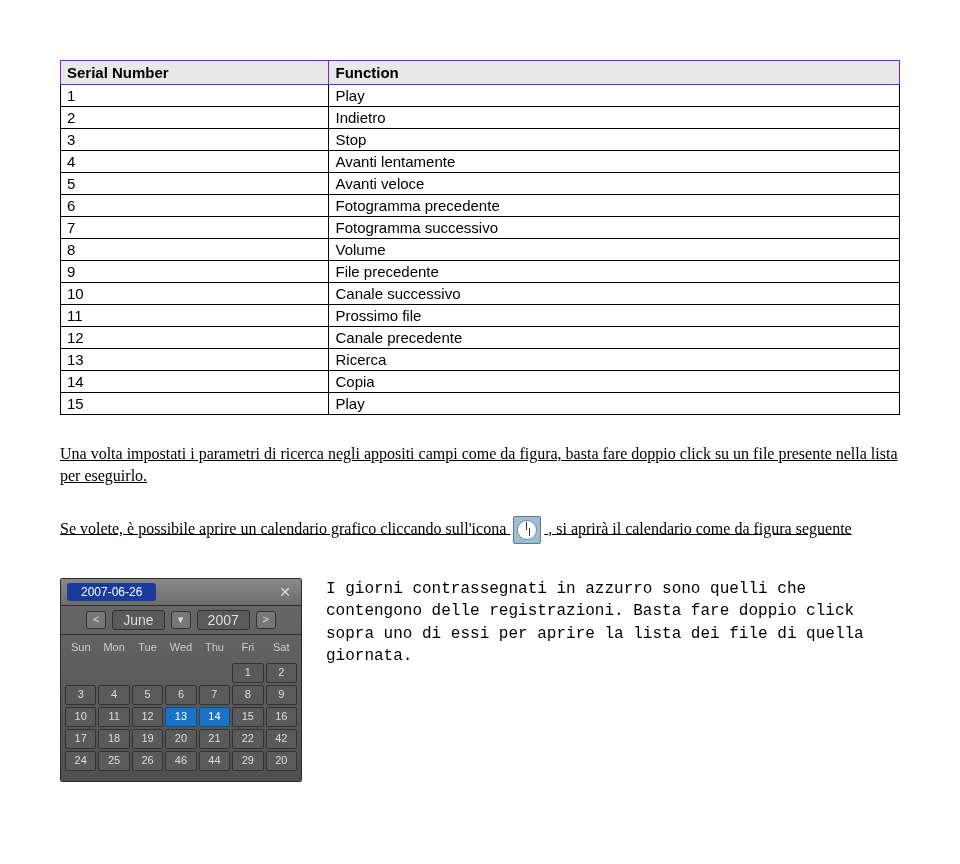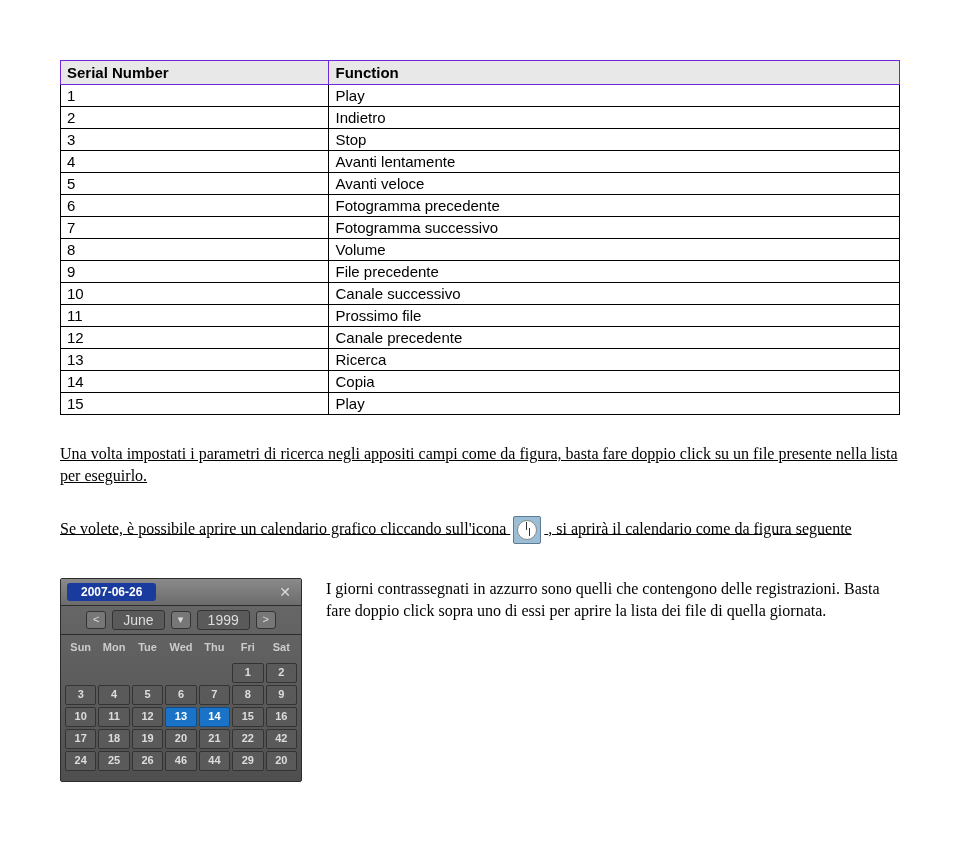--- a/index.html
+++ b/index.html
@@ -82,21 +82,21 @@
     display: flex;
     align-items: center;
     justify-content: space-between;
     padding: 4px 6px;
     background: linear-gradient(#8a8a8a,#6c6c6c);
     border-bottom: 1px solid #2c2c2c;
   }
   .cal-date-badge {
     background: #1a3b9e;
     color: #fff;
-    font-weight: bold;
+    font-weight: normal;
     padding: 2px 14px;
     border-radius: 3px;
     font-size: 12px;
   }
   .cal-close {
     color: #ddd;
     font-size: 14px;
     padding: 0 4px;
   }
   .cal-nav {
@@ -124,21 +124,20 @@
     border-radius: 3px;
     padding: 1px 10px;
     font-size: 14px;
     color: #ddd;
   }
   .cal-grid {
     display: grid;
     grid-template-columns: repeat(7, 1fr);
     gap: 2px;
     padding: 4px;
-    font-weight: bold;
   }
   .dow {
     text-align: center;
     font-size: 11px;
     color: #ccc;
     padding: 2px 0;
   }
   .day {
     text-align: center;
     font-size: 11px;
@@ -152,21 +151,21 @@
   .day.empty {
     background: transparent;
     border: 1px solid transparent;
   }
   .day.rec {
     background: #1a73c7;
     color: #fff;
     border-color: #0d4d8a;
   }
   .side-text {
-    font-family: Liberation Serif, serif;
+    font-family: Liberation Mono, monospace;
     font-size: 16px;
     line-height: 1.4;
     flex: 1;
   }
 </style>
 </head>
 <body>
 
 <table class="func-table">
   <thead>
@@ -250,21 +249,21 @@
 <div class="bottom-block">
   <div class="calendar">
     <div class="cal-header">
       <span class="cal-date-badge">2007-06-26</span>
       <span class="cal-close">✕</span>
     </div>
     <div class="cal-nav">
       <span class="nav-btn">&lt;</span>
       <span class="nav-field">June</span>
       <span class="nav-btn">▾</span>
-      <span class="nav-field">1999</span>
+      <span class="nav-field">2007</span>
       <span class="nav-btn">&gt;</span>
     </div>
     <div class="cal-grid" id="dow-row">
         <div class="dow">Sun</div>
         <div class="dow">Mon</div>
         <div class="dow">Tue</div>
         <div class="dow">Wed</div>
         <div class="dow">Thu</div>
         <div class="dow">Fri</div>
         <div class="dow">Sat</div>

